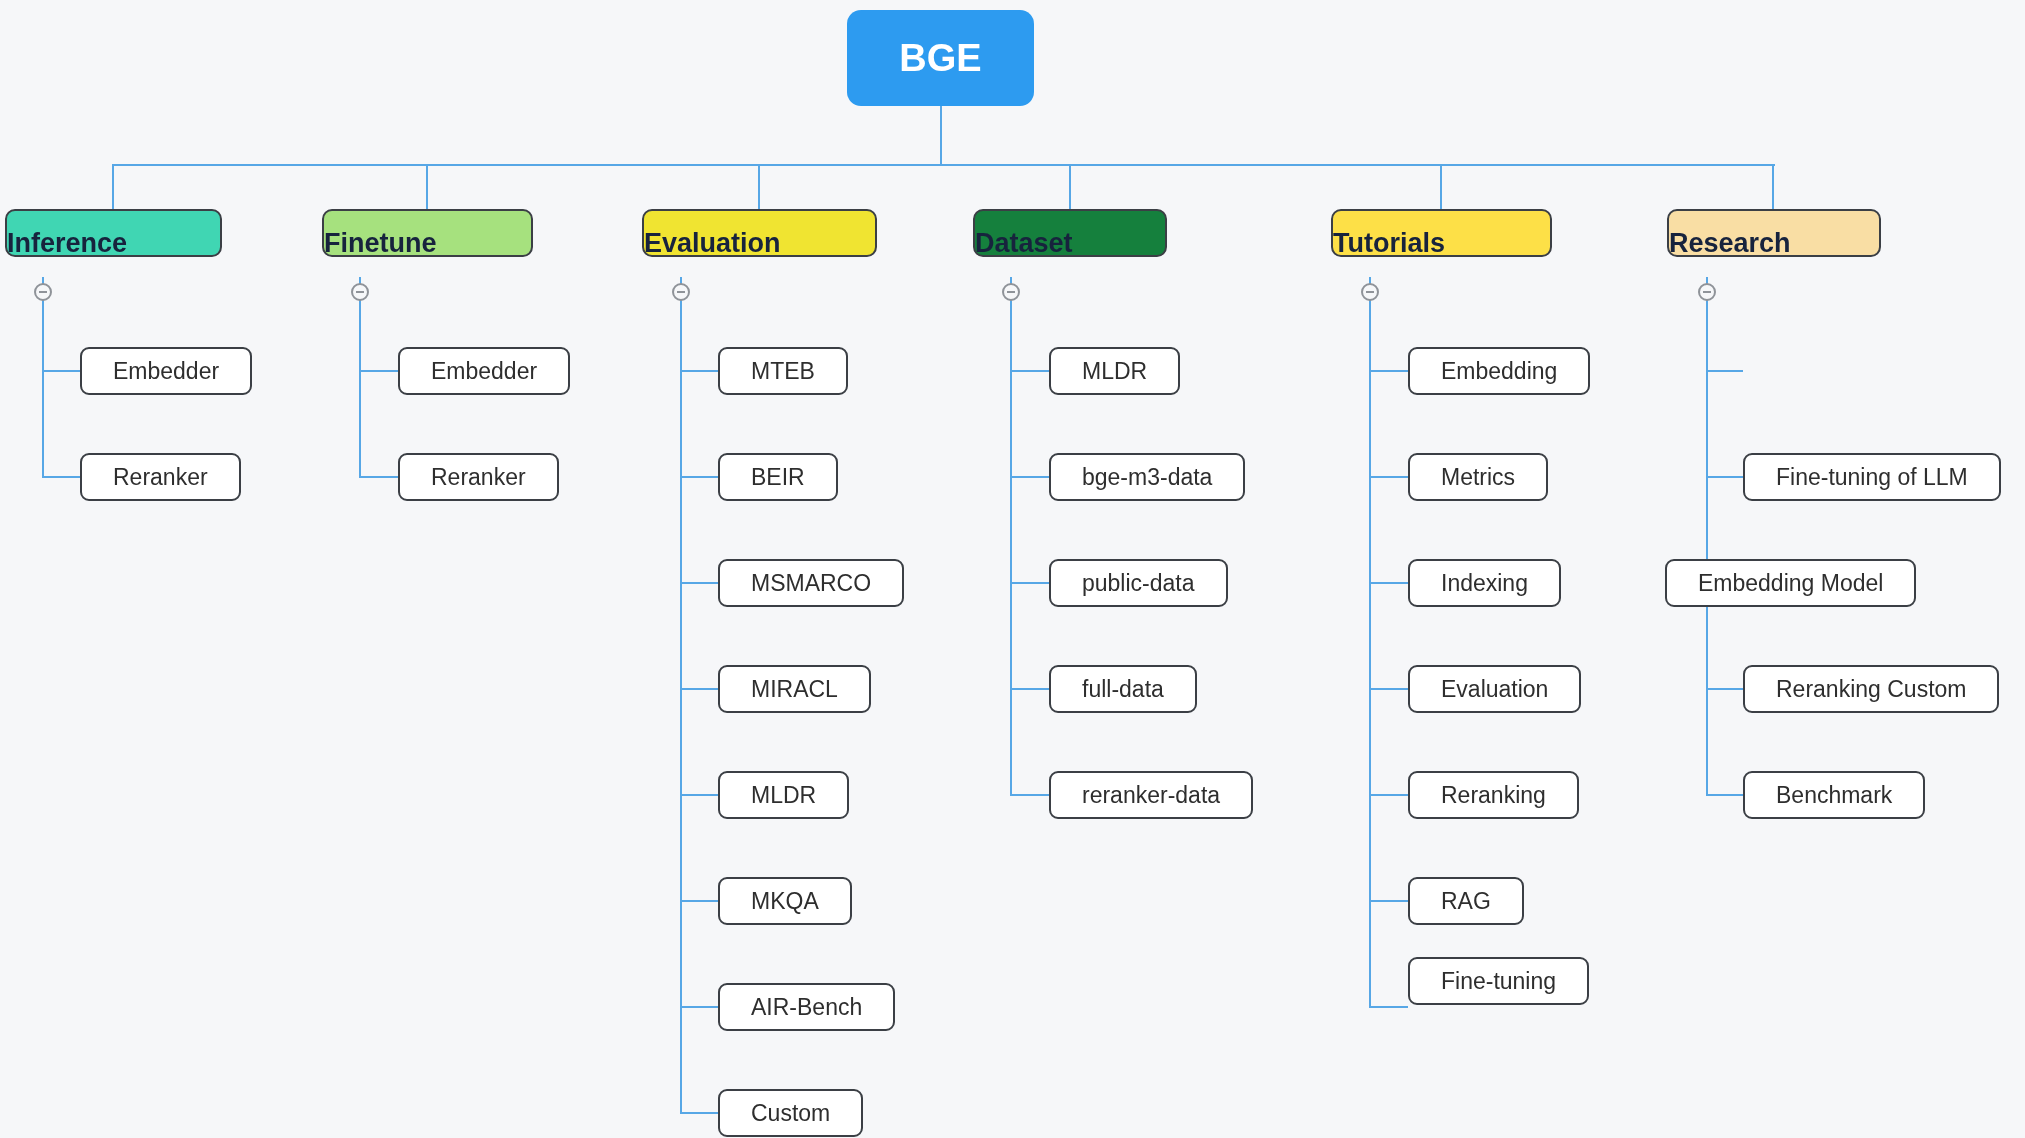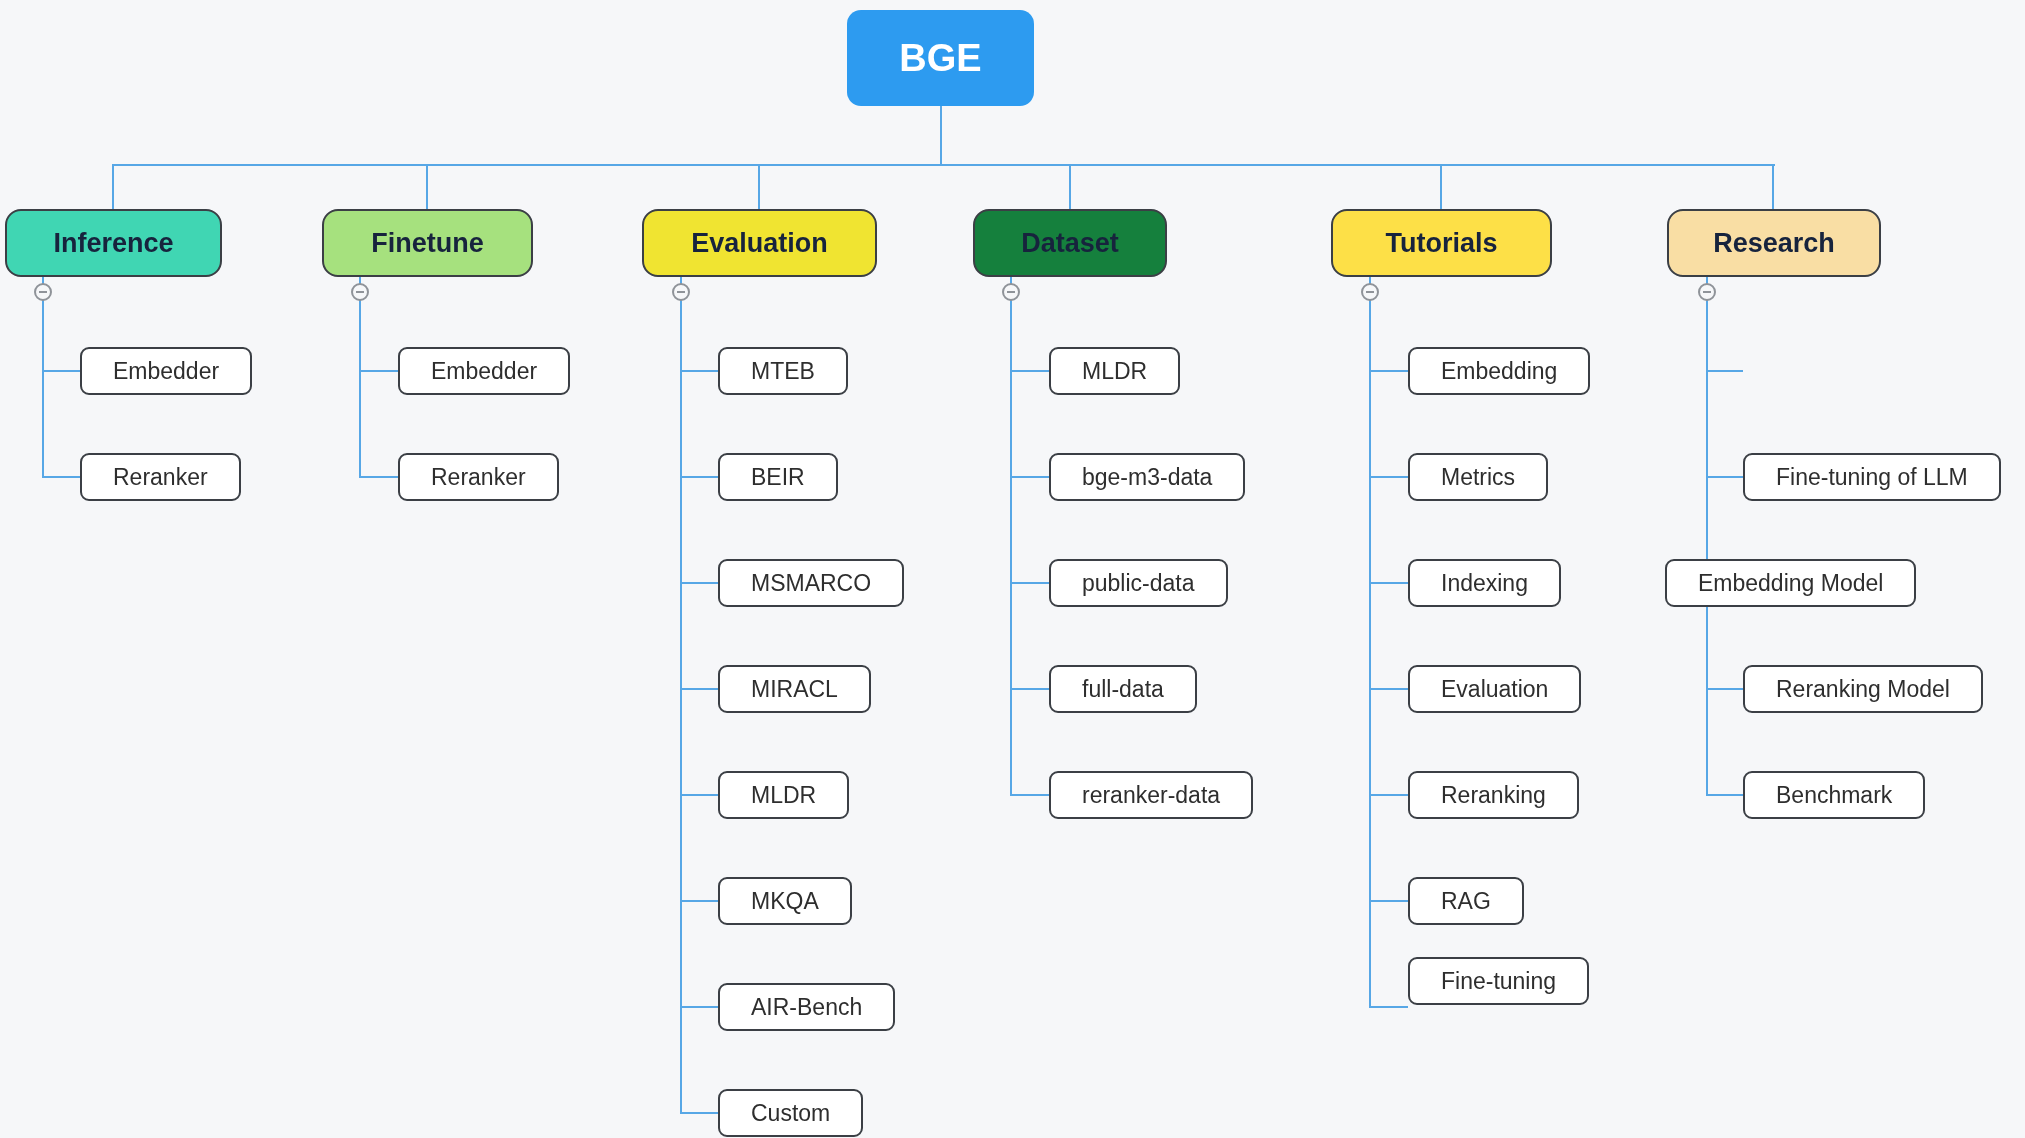--- a/index.html
+++ b/index.html
@@ -17,26 +17,26 @@
     z-index:2;
   }
   .root{
     height:96px;line-height:96px;
     border-radius:14px;
     color:#ffffff;
     font-size:38px;font-weight:700;
     text-align:center;
   }
   .hdr{
-    height:68px;line-height:64px;
+    height:48px;line-height:64px;
     border:2px solid #3b3f45;
-    border-radius:16px;
+    border-radius:10px;
     color:#17233d;
     font-size:27px;font-weight:700;
-    text-align:center;
+    text-align:left;
   }
   .child{
     height:48px;line-height:44px;
     padding:0 31px;
     border:2px solid #3b3f45;
     border-radius:9px;
     background:#ffffff;
     color:#2e2e2e;
     font-size:23px;
     text-align:center;
@@ -161,16 +161,16 @@
   <div class="node child" style="left:1408px;top:347px">Embedding</div>
   <div class="node child" style="left:1408px;top:453px">Metrics</div>
   <div class="node child" style="left:1408px;top:559px">Indexing</div>
   <div class="node child" style="left:1408px;top:665px">Evaluation</div>
   <div class="node child" style="left:1408px;top:771px">Reranking</div>
   <div class="node child" style="left:1408px;top:877px">RAG</div>
   <div class="node child" style="left:1408px;top:957px">Fine-tuning</div>
 
   <div class="node child" style="left:1743px;top:453px">Fine-tuning of LLM</div>
   <div class="node child" style="left:1665px;top:559px">Embedding Model</div>
-  <div class="node child" style="left:1743px;top:665px">Reranking Model</div>
+  <div class="node child" style="left:1743px;top:665px">Reranking Custom</div>
   <div class="node child" style="left:1743px;top:771px">Benchmark</div>
 
 </div>
 
 </body></html>

